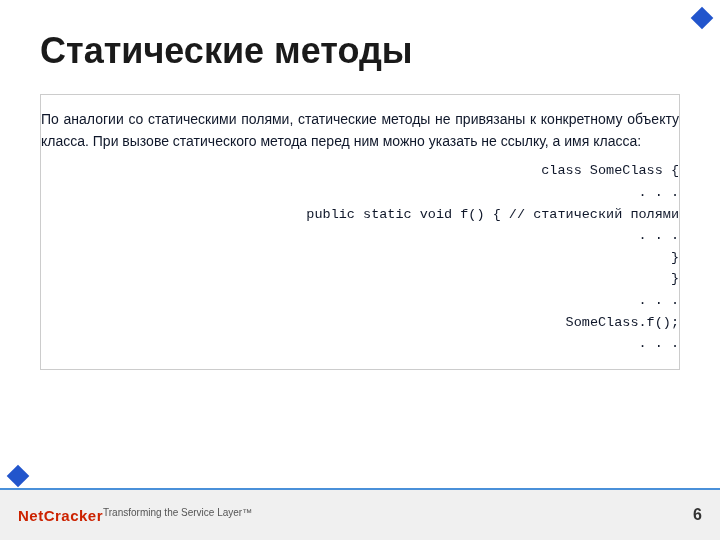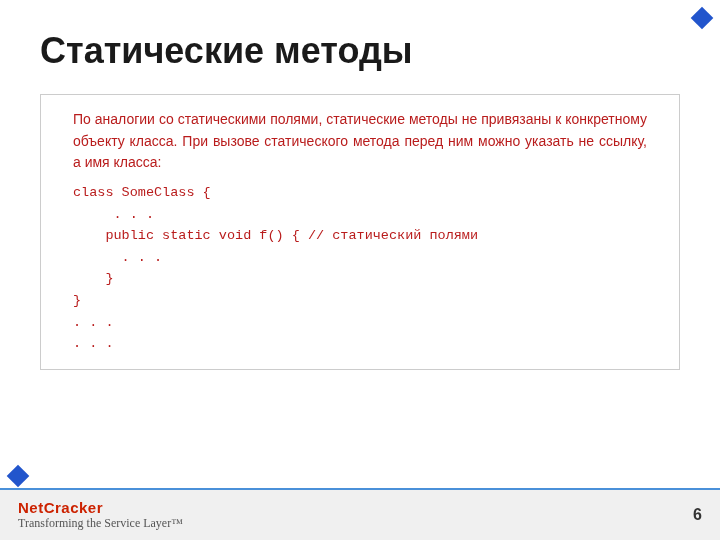--- a/index.html
+++ b/index.html
@@ -24,77 +24,78 @@
     .title {
       font-size: 36px;
       font-weight: bold;
       color: #1a1a1a;
       margin-bottom: 22px;
       font-family: Arial, sans-serif;
     }
 
     .content-box {
       border: 1px solid #cccccc;
-      padding: 14px 32px;
+      padding: 14px 0;
       font-size: 14px;
-      color: #b91c1c;
+      color: #0f172a;
       line-height: 1.55;
       font-family: Arial, sans-serif;
     }
 
     .intro-text {
       text-align: justify;
       margin-bottom: 8px;
     }
 
     .code-block {
       font-family: 'Courier New', Courier, monospace;
       font-size: 13.5px;
       line-height: 1.6;
       margin-top: 4px;
     }
 
     .code-line {
       display: block;
       white-space: pre;
+      text-align: right;
     }
 
     
     .bottom-bar {
       position: absolute;
       bottom: 0;
       left: 0;
       width: 720px;
       height: 52px;
       background: #f0f0f0;
       border-top: 2px solid #4a90d9;
       display: flex;
       align-items: center;
       justify-content: space-between;
       padding: 0 18px;
     }
 
     .logo-area {
       display: flex;
-      flex-direction: column;
+      flex-direction: row;
       justify-content: center;
     }
 
     .logo-text {
       font-size: 15px;
       font-weight: bold;
       color: #cc2200;
       font-family: Arial, sans-serif;
       letter-spacing: 0.5px;
     }
 
     .logo-sub {
-      font-size: 12px;
+      font-size: 10px;
       color: #555555;
-      font-family: Liberation Serif, serif;
+      font-family: Liberation Sans, sans-serif;
     }
 
     .slide-number {
       font-size: 16px;
       font-weight: bold;
       color: #333333;
       font-family: Arial, sans-serif;
     }
 
     
@@ -131,20 +132,21 @@
   <div class="content-box">
     <div class="intro-text">По  аналогии  со  статическими  полями,  статические  методы  не привязаны к конкретному объекту класса. При вызове статического метода перед ним можно указать не ссылку, а имя класса:</div>
     <div class="code-block">
       <span class="code-line">class SomeClass {</span>
       <span class="code-line">     . . .</span>
       <span class="code-line">    public static void f() { // статический полями</span>
       <span class="code-line">      . . .</span>
       <span class="code-line">    }</span>
       <span class="code-line">}</span>
       <span class="code-line">. . .</span>
+      <span class="code-line">SomeClass.f();</span>
       <span class="code-line">. . .</span>
     </div>
   </div>
 
   <div class="diamond-bottom-left"></div>
 
   <div class="bottom-bar">
     <div class="logo-area">
       <span class="logo-text">NetCracker</span>
       <span class="logo-sub">Transforming the Service Layer™</span>

